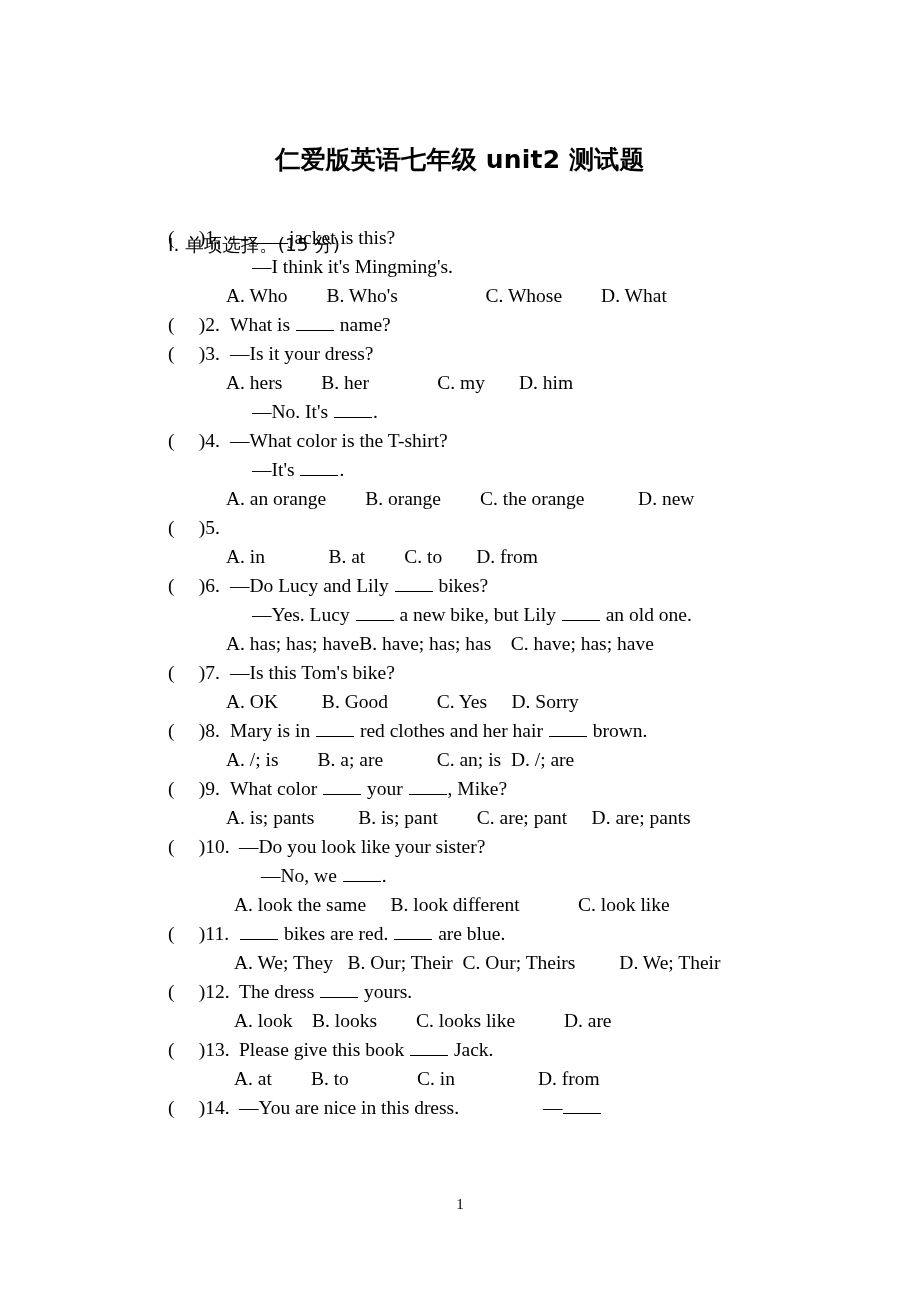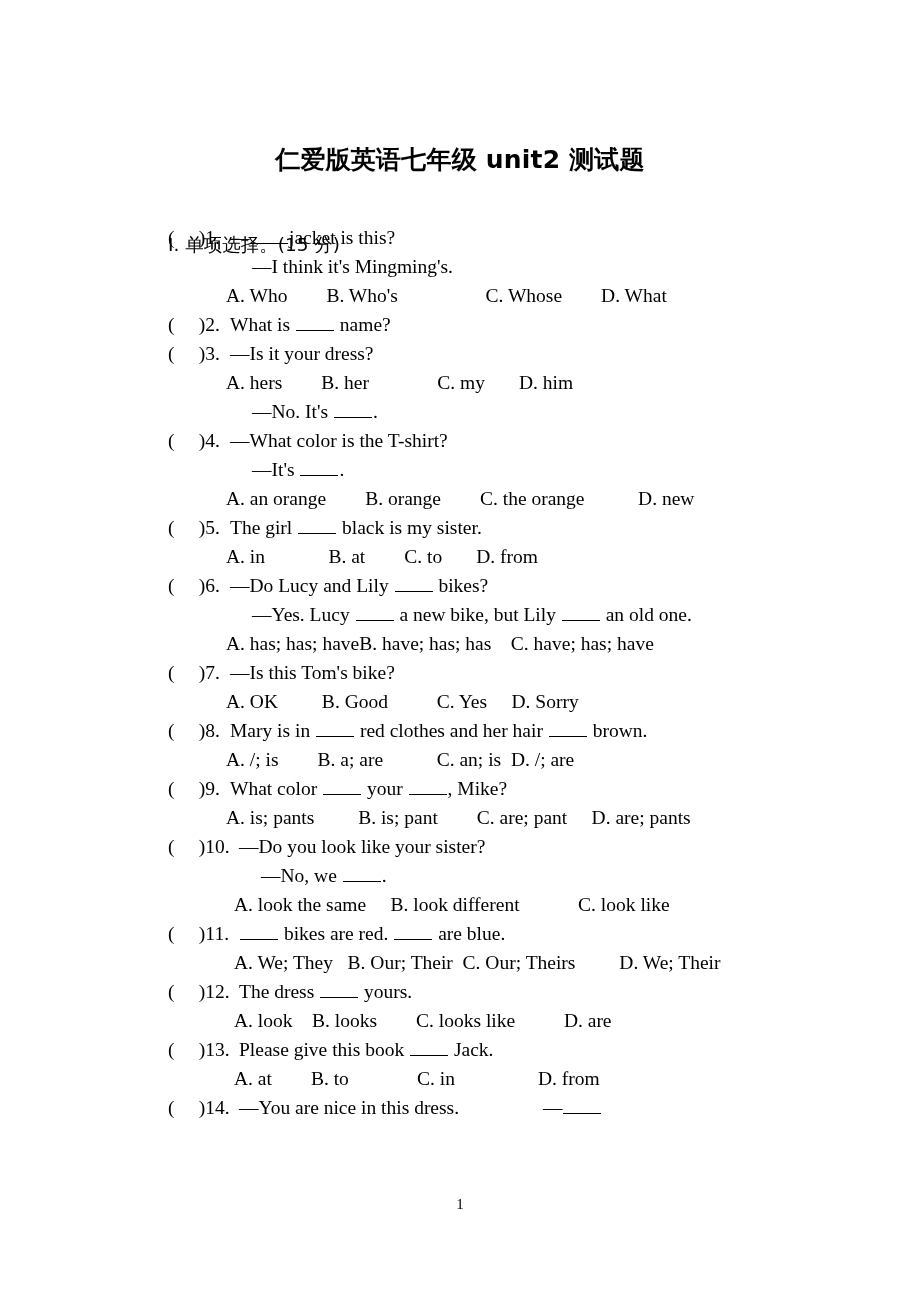--- a/index.html
+++ b/index.html
@@ -171,21 +171,20 @@
     </div>
     <div class="qrow">
       <span class="qcont"><span>—It's </span><span class="blank w4"></span><span>.</span></span>
     </div>
     <div class="qrow">
       <span class="qopts">A. an orange        B. orange        C. the orange           D. new</span>
     </div>
 
     <div class="qrow">
       <span class="qmark">(     )5.</span>
-      <span class="qstem n1"><span>The girl </span><span class="blank w4"></span><span> black is my sister.</span></span>
     </div>
     <div class="qrow">
       <span class="qopts">A. in             B. at        C. to       D. from</span>
     </div>
 
     <div class="qrow">
       <span class="qmark">(     )6.</span>
       <span class="qstem n1"><span>—Do Lucy and Lily </span><span class="blank w4"></span><span> bikes?</span></span>
     </div>
     <div class="qrow">

